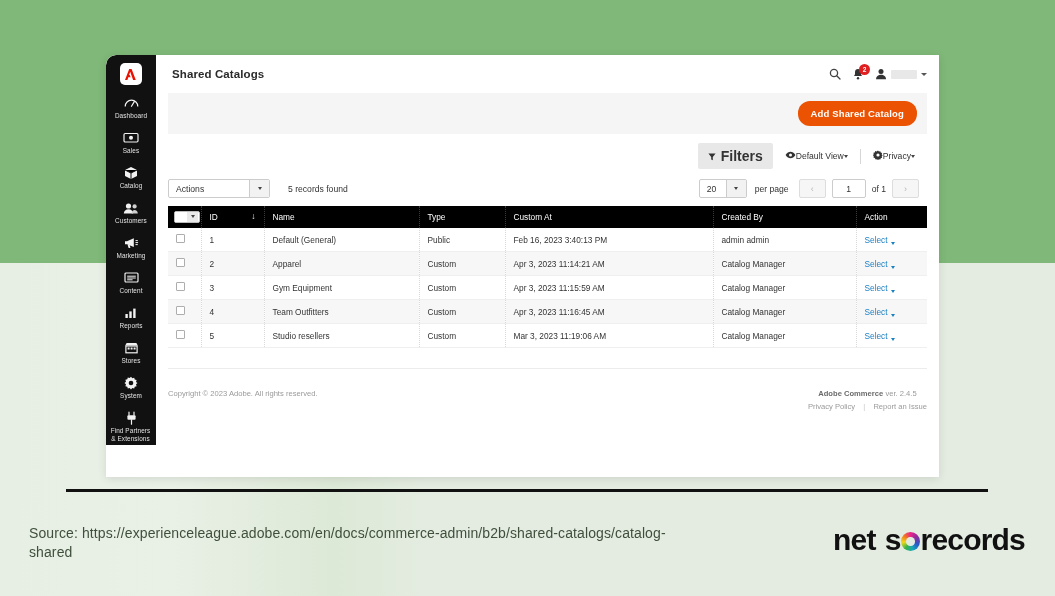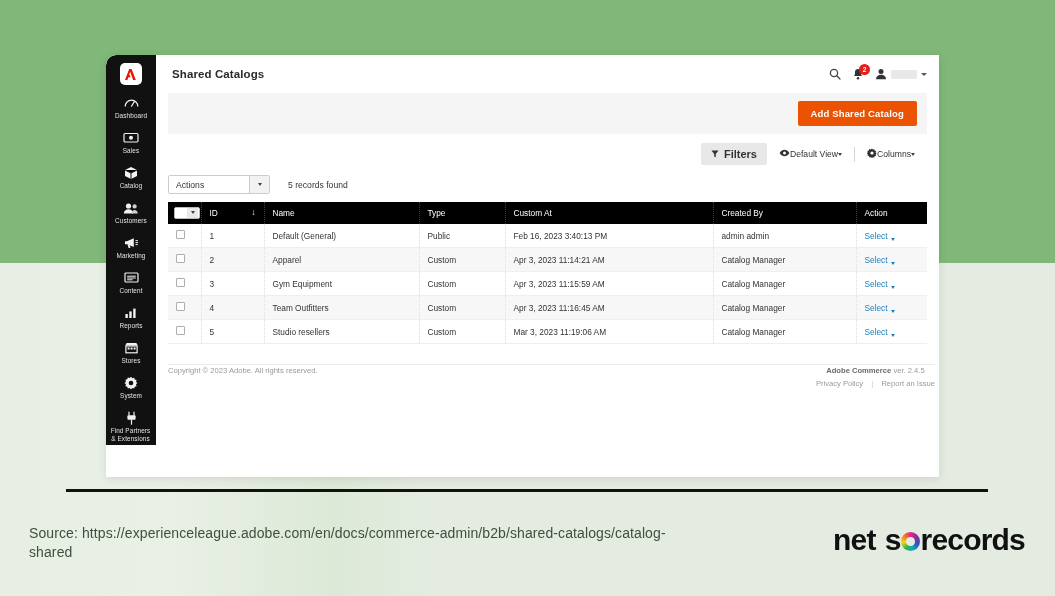--- a/index.html
+++ b/index.html
@@ -93,32 +93,32 @@
 
   
   .action-band {
     margin: 0 12px; height: 41px; background: #f5f5f5;
     display: flex; align-items: center; justify-content: flex-end;
     padding-right: 10px;
   }
   .btn-primary {
     background: #eb5202; color: #fff; border: none;
     font-family: inherit; font-size: 9.5px; font-weight: bold;
-    padding: 7px 13px; border-radius: 2px; cursor: pointer;
+    padding: 7px 13px; border-radius: 12px; cursor: pointer;
     letter-spacing: .15px;
   }
 
   
   .filters-row {
     display: flex; align-items: center; justify-content: flex-end;
     gap: 0; padding: 9px 12px 0 12px;
   }
   .btn-filters {
     background: #e8e8e8; border: none; border-radius: 2px;
-    font-family: inherit; font-size: 11px; color: #333; font-weight: bold;
+    font-family: inherit; font-size: 14px; color: #333; font-weight: bold;
     padding: 5px 10px; display: flex; align-items: center; gap: 5px; cursor: pointer;
   }
   .ctrl-link {
     display: flex; align-items: center; 
     font-size: 8.6px; color: #333; padding: 0 12px; cursor: pointer;
   }
   .ctrl-sep { width: 1px; height: 15px; background: #d6d6d6; }
   .caret-xs {
     width: 0; height: 0; border-left: 2.8px solid transparent;
     border-right: 2.8px solid transparent; border-top: 3.2px solid #444;
@@ -189,22 +189,22 @@
   .select-link {
     color: #1a7fc1; display: inline-flex; align-items: flex-end; gap: 3px; cursor: pointer;
   }
   .caret-blue {
     width: 0; height: 0; border-left: 2.6px solid transparent;
     border-right: 2.6px solid transparent; border-top: 3px solid #1a7fc1;
   }
 
   
   .app-footer {
-    margin: 20px 4px 0 12px; border-top: 1px solid #ececec;
-    padding-top: 1px; display: flex; align-items: flex-start;
+    margin: 20px 12px 0 12px; border-top: 1px solid #ececec;
+    padding-top: 20px; display: flex; align-items: flex-start;
   }
   .copyright { font-size: 7.6px; color: #9a9a9a; }
   .footer-right { margin-left: auto; text-align: center; }
   .fr-line1 { font-size: 7.6px; color: #9a9a9a; }
   .fr-line1 b { color: #6b6b6b; }
   .fr-line2 { font-size: 7.6px; color: #9a9a9a; margin-top: 4px; }
   .fr-line2 a { color: #9a9a9a; text-decoration: none; cursor: pointer; }
   .fr-sep { margin: 0 6px; color: #c9c9c9; }
 
   
@@ -421,34 +421,47 @@
         <span class="caret-xs"></span>
       </div>
       <div class="ctrl-sep"></div>
       <div class="ctrl-link">
         <span>
           <svg width="10" height="10" viewBox="0 0 10 10">
               <path d="M5 .6l.9 1 1.4-.4.4 1.4 1.4.4-.4 1.4.9 1-.9 1 .4 1.4-1.4.4-.4 1.4-1.4-.4-.9 1-.9-1-1.4.4L1.8 8 .4 7.6l.4-1.4-.9-1 .9-1L.4 2.8l1.4-.4.4-1.4L3.6 1.4z" fill="#333"></path>
               <circle cx="5" cy="5" r="1.6" fill="#fff"></circle>
             </svg>
         </span>
-        <span>Columns</span>
+        <span>Privacy</span>
         <span class="caret-xs"></span>
       </div>
     </div>
 
     <div class="paging-row">
       <div class="select-box">
         <span class="sb-label">Actions</span>
         <span class="sb-arrow">
             <span class="caret-xs"></span>
           </span>
       </div>
       <div class="records-found">5 records found</div>
 
+      <div class="paging-right">
+        <div class="select-box perpage-box">
+          <span class="sb-label">20</span>
+          <span class="sb-arrow">
+              <span class="caret-xs"></span>
+            </span>
+        </div>
+        <span class="per-page-text">per page</span>
+        <div class="page-arrow">‹</div>
+        <input class="page-input" value="1" style="">
+        <span class="of-text">of 1</span>
+        <div class="page-arrow">›</div>
+      </div>
     </div>
 
     <div class="grid-wrap">
       <table class="grid">
         <colgroup>
           <col style="width:33px">
             <col style="width:63px">
             <col style="width:155px">
           <col style="width:86px">
             <col style="width:208px">

